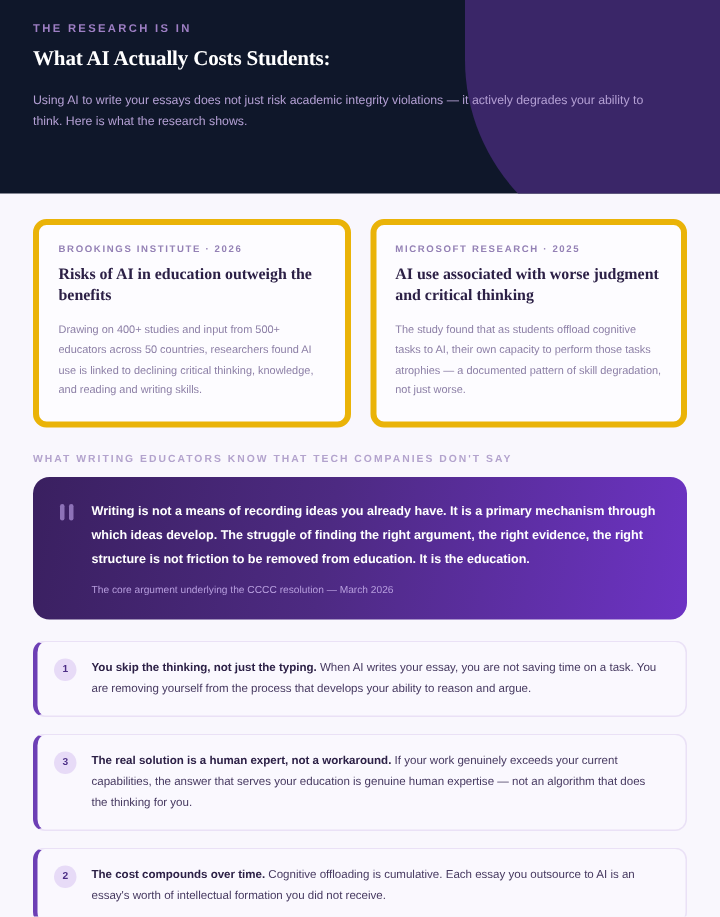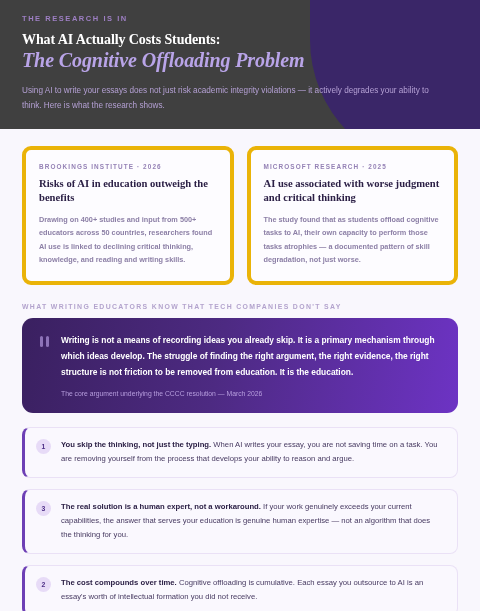--- a/index.html
+++ b/index.html
@@ -22,21 +22,21 @@
     width: 480px;
     height: 611px;
     background: #f9f7fd;
     display: flex;
     flex-direction: column;
   }
 
   
   .hero {
     position: relative;
-    background: #404040;
+    background: #0f172a;
     padding: 14px 22px 18px 22px;
     overflow: hidden;
     flex: 0 0 auto;
     height: 129px;
   }
   .hero-blob {
     position: absolute;
     top: -40px;
     right: -60px;
     width: 230px;
@@ -113,21 +113,20 @@
     font-weight: bold;
     font-size: 10.6px;
     line-height: 1.31;
     color: #2c2046;
     margin-bottom: 8px;
   }
   .study-body {
     font-size: 7.3px;
     line-height: 1.85;
     color: #8c7fa6;
-    font-weight: bold;
   }
 
   
   .section-label {
     margin-top: 18px;
     margin-bottom: 8px;
     font-size: 6.9px;
     font-weight: bold;
     letter-spacing: 1.35px;
     color: #b3a3cd;
@@ -214,21 +213,20 @@
 </head>
 <body>
 
 <div class="page">
 
   <div class="hero">
     <div class="hero-blob"></div>
     <div class="hero-inner">
       <div class="eyebrow">THE RESEARCH IS IN</div>
       <div class="hero-title">What AI Actually Costs Students:</div>
-      <div class="hero-subtitle">The Cognitive Offloading Problem</div>
       <div class="hero-deck">Using AI to write your essays does not just risk academic integrity violations — it actively degrades your ability to think. Here is what the research shows.</div>
     </div>
   </div>
 
   <div class="content">
 
     <div class="cards">
       <div class="study-card">
         <div class="study-source">BROOKINGS INSTITUTE · 2026</div>
         <div class="study-title">Risks of AI in education outweigh the benefits</div>
@@ -242,21 +240,21 @@
     </div>
 
     <div class="section-label">WHAT WRITING EDUCATORS KNOW THAT TECH COMPANIES DON'T SAY</div>
 
     <div class="quote-block">
       <div class="quote-mark">
         <span></span>
           <span></span>
       </div>
       <div>
-        <div class="quote-text">Writing is not a means of recording ideas you already skip. It is a primary mechanism through which ideas develop. The struggle of finding the right argument, the right evidence, the right structure is not friction to be removed from education. It is the education.</div>
+        <div class="quote-text">Writing is not a means of recording ideas you already have. It is a primary mechanism through which ideas develop. The struggle of finding the right argument, the right evidence, the right structure is not friction to be removed from education. It is the education.</div>
         <div class="quote-attrib">The core argument underlying the CCCC resolution — March 2026</div>
       </div>
     </div>
 
     <div class="points">
       <div class="point">
         <div class="point-num">1</div>
         <div class="point-text"><b>You skip the thinking, not just the typing.</b><span> When AI writes your essay, you are not saving time on a task. You are removing yourself from the process that develops your ability to reason and argue.</span></div>
       </div>
       <div class="point">

